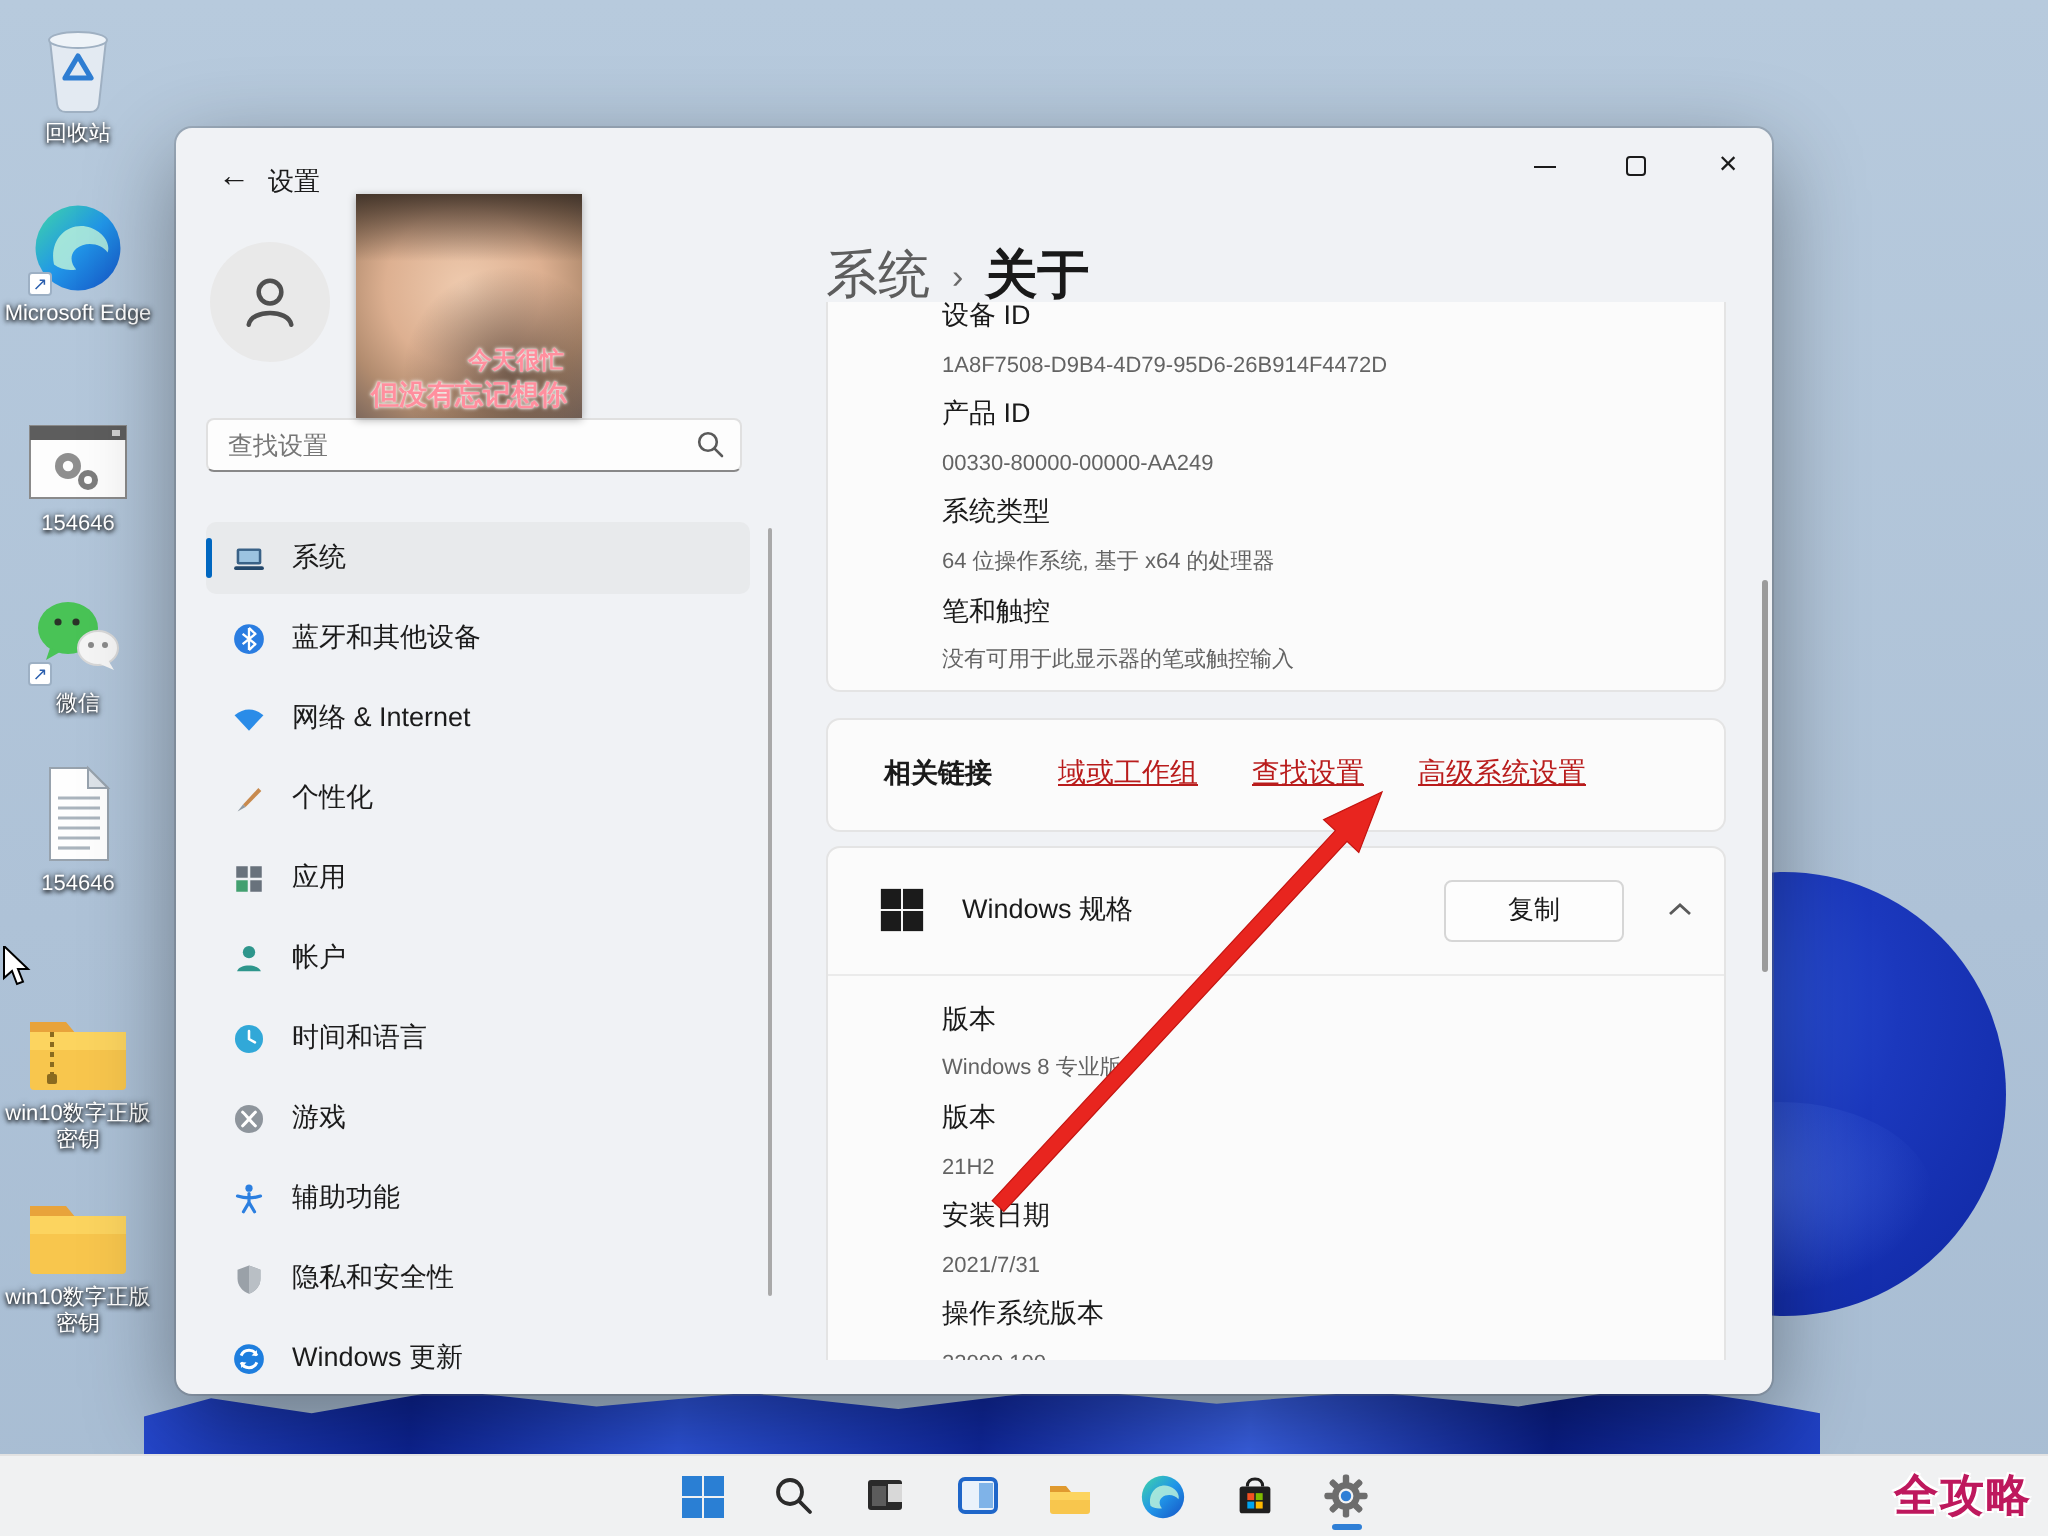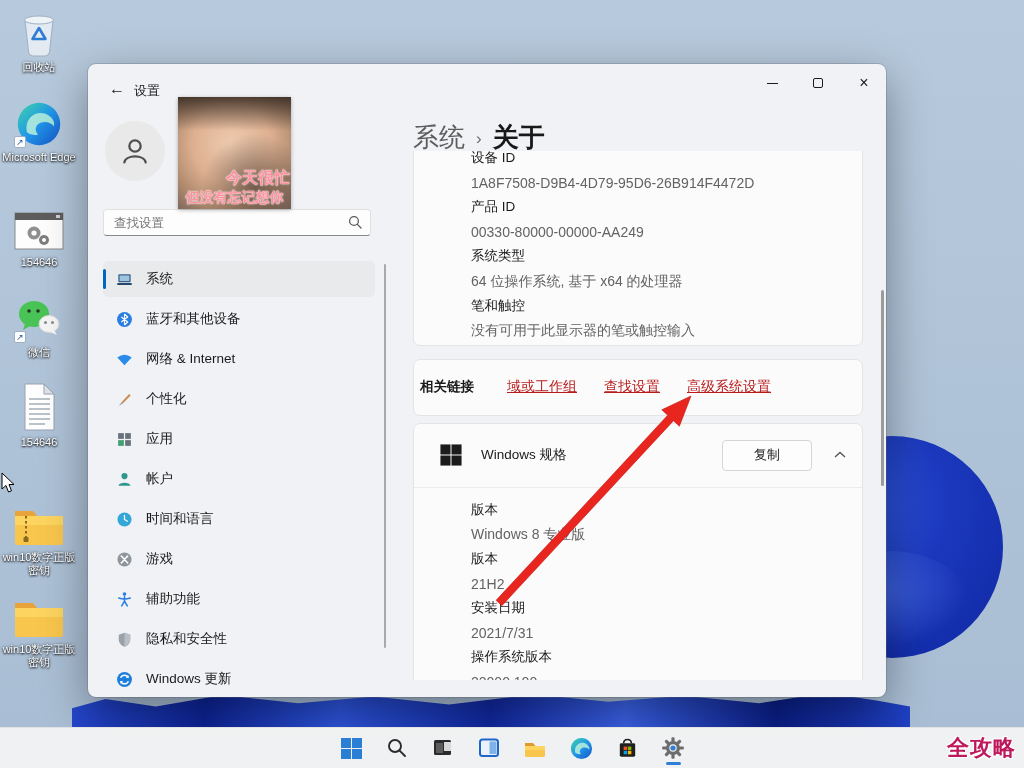--- a/index.html
+++ b/index.html
@@ -42,21 +42,21 @@
   .avatar { position:absolute; left:17px; top:57px; width:60px; height:60px; border-radius:50%;
     background:#e9e9e9; display:flex; align-items:center; justify-content:center; }
   .photo { position:absolute; left:90px; top:33px; width:113px; height:112px; z-index:3; overflow:hidden;
     background:
       linear-gradient(180deg, rgba(45,35,28,.8) 0%, rgba(45,35,28,0) 30%),
       radial-gradient(circle at 68% 80%, rgba(55,45,40,.6), rgba(55,45,40,0) 45%),
       radial-gradient(circle at 48% 42%, #efcbaf 0%, #ddb091 45%, #b28c6f 72%, #77645a 100%);
     box-shadow:0 1px 4px rgba(0,0,0,.3); }
   .photo .cap { position:absolute; left:0; right:0; bottom:2px; text-align:center; font-weight:bold;
     color:#ff8f9e; text-shadow:0 0 2px #fff, 0 0 1px #fff; }
-  .photo .cap .l1 { font-size:16px;padding-left:47px; }
+  .photo .cap .l1 { font-size:12px;padding-left:47px; }
   .photo .cap .l2 { font-size:14px; }
 
   .search { position:absolute; left:15px; top:145px; width:268px; height:27px; }
   .search input { width:100%; height:100%; border:1px solid #e0e0e0; border-bottom:1px solid #888;
     border-radius:4px; background:#fdfdfd; padding:0 28px 0 10px; font-size:12.5px; color:#333;
     font-family:inherit; outline:none; }
   .search input::placeholder { color:#767676; }
   .search svg { position:absolute; right:9px; top:6px; }
 
   .nav { position:absolute; left:15px; top:197px; width:272px; }
@@ -71,22 +71,22 @@
 
   .crumb { position:absolute; left:325px; top:56px; font-size:26px; display:flex; align-items:center; gap:11px; }
   .crumb .parent { color:#5d5d5d; font-weight:500; }
   .crumb .sep { color:#6a6a6a; font-size:17px; padding-top:3px; }
   .crumb .current { color:#191919; font-weight:600; }
 
   .content-clip { position:absolute; left:325px; top:87px; width:452px; height:529px; overflow:hidden; }
   .card { background:#fbfbfb; border:1px solid #e4e4e4; border-radius:7px; width:450px; }
   .card-device { margin-top:-14px; padding:8px 16px 2px 57px; }
   .spec-label { font-size:13.5px; color:#1a1a1a; line-height:24.6px; white-space:nowrap; }
-  .spec-value { font-size:14px; color:#636363; line-height:24.6px; white-space:nowrap; }
-  .card-links { margin-top:13px; height:57px; display:flex; align-items:center; padding-left:6px; }
+  .spec-value { font-size:11px; color:#636363; line-height:24.6px; white-space:nowrap; }
+  .card-links { margin-top:13px; height:57px; display:flex; align-items:center; padding-left:28px; }
   .links-title { font-size:13.5px; font-weight:bold; color:#1a1a1a; margin-right:33px; }
   .rlink { font-size:14px; color:#b91c1c; text-decoration:underline; margin-right:27px; cursor:pointer; }
   .card-specs { margin-top:7px; height:300px; }
   .specs-head { height:64px; display:flex; align-items:center; padding:0 16px 0 24px; border-bottom:1px solid #ebebeb; }
   .specs-head .ttl { font-size:13.5px; color:#1a1a1a; margin-left:17px; flex:1; }
   .copy-btn { width:90px; height:31px; background:#fdfdfd; border:1px solid #d6d6d6; border-radius:4px;
     font-size:13px; color:#1a1a1a; font-family:inherit; margin-right:22px; }
   .specs-body { padding:10px 16px 0 57px; }
 
   

